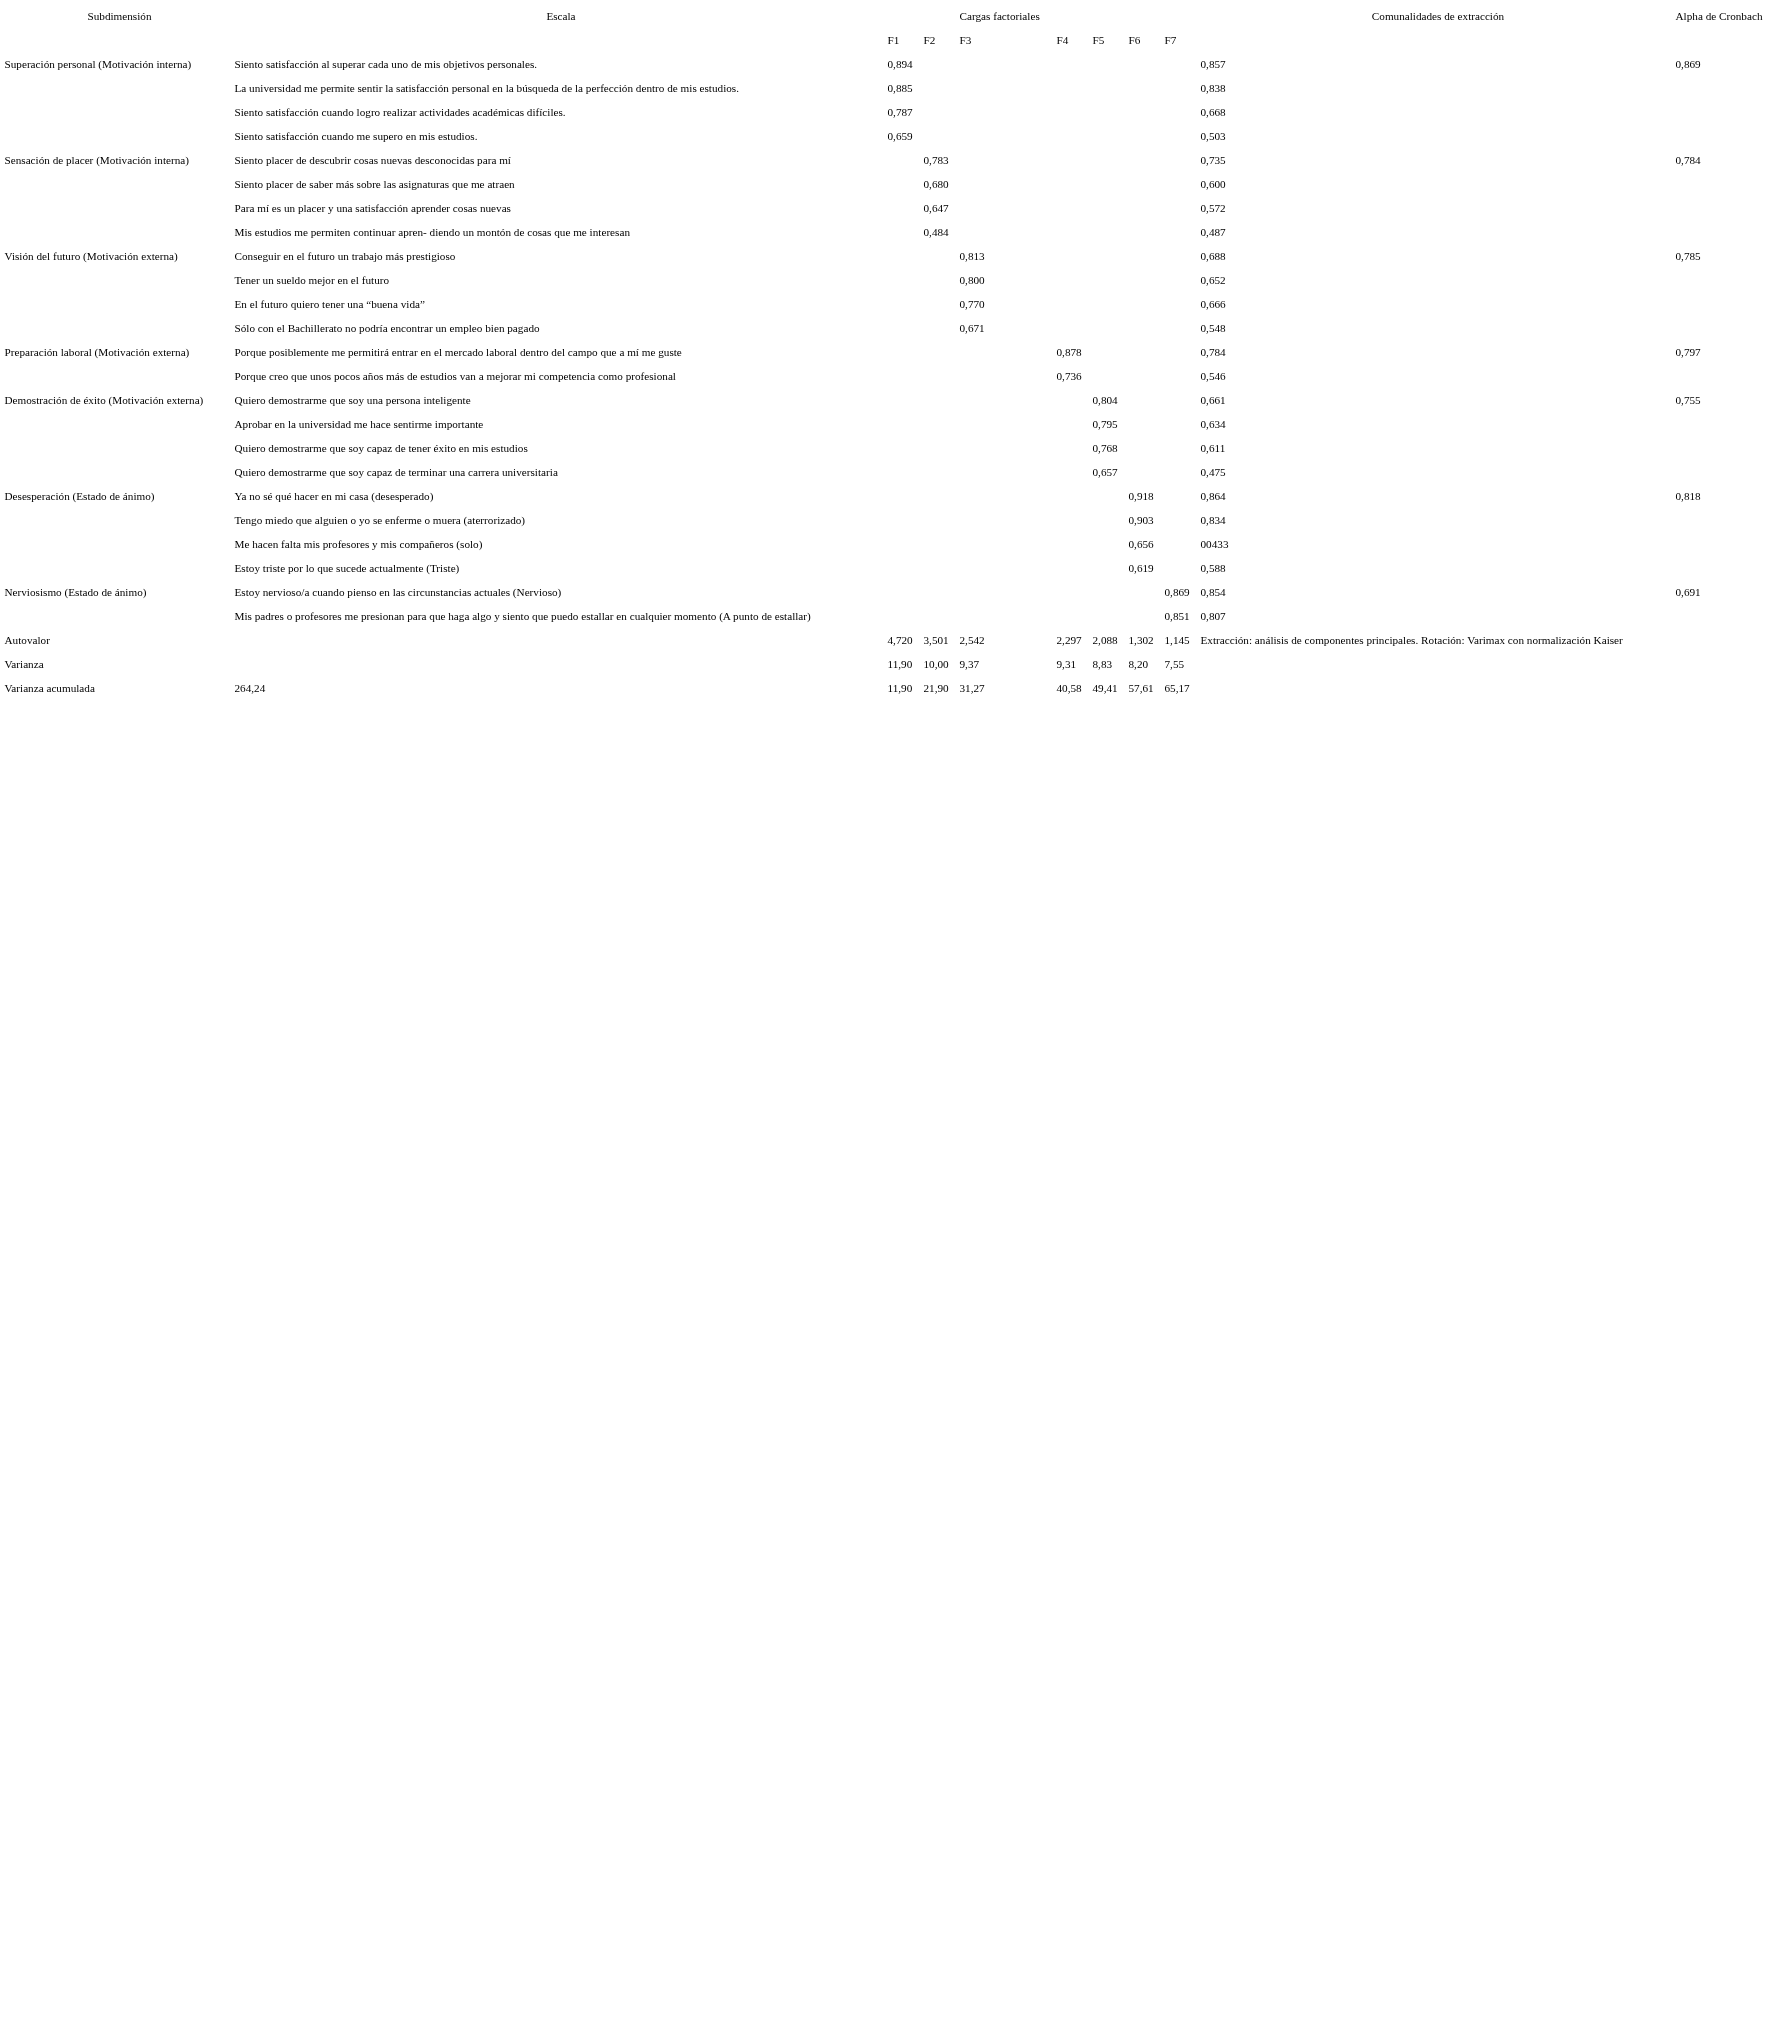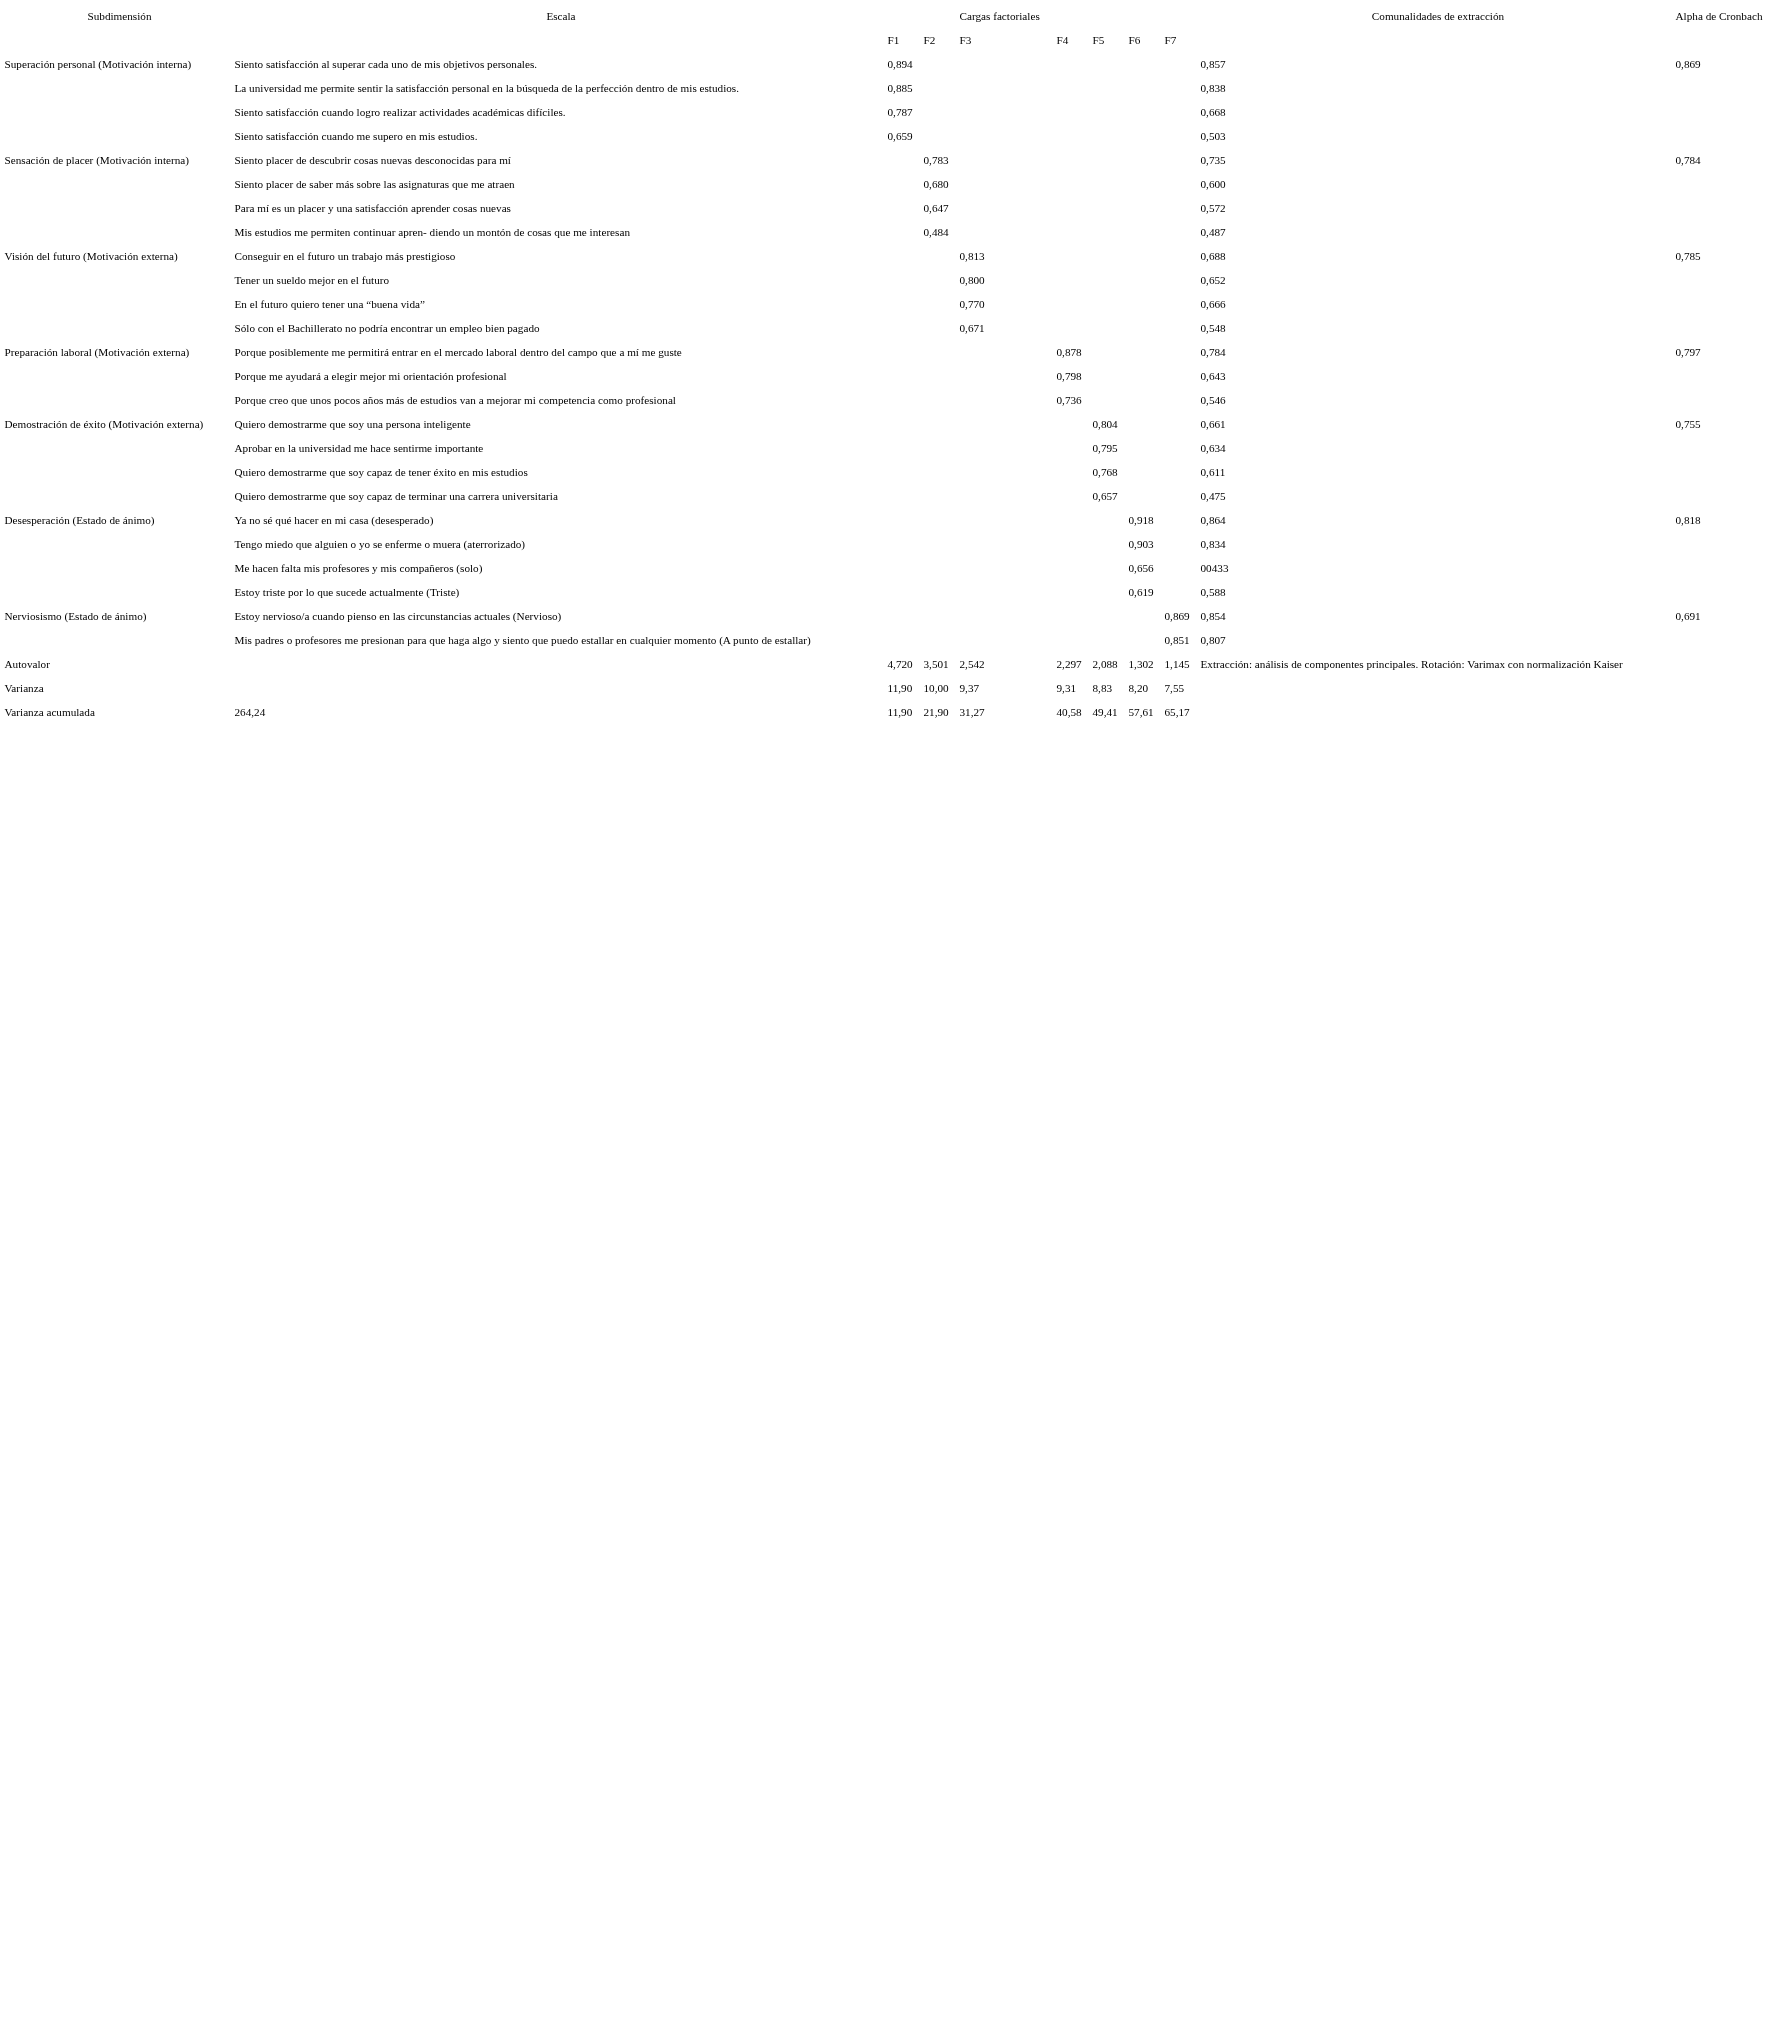--- a/index.html
+++ b/index.html
@@ -218,33 +218,20 @@
         <td class="c-f3"></td>
         <td class="c-f4">0,878</td>
         <td class="c-f5"></td>
         <td class="c-f6"></td>
         <td class="c-f7"></td>
         <td class="c-com">0,784</td>
         <td class="c-alpha">0,797</td>
       </tr>
       <tr>
         <td class="c-sub"></td>
-        <td class="c-esc">Porque me ayudará a elegir mejor mi orientación profesional</td>
-        <td class="c-f1"></td>
-        <td class="c-f2"></td>
-        <td class="c-f3"></td>
-        <td class="c-f4">0,798</td>
-        <td class="c-f5"></td>
-        <td class="c-f6"></td>
-        <td class="c-f7"></td>
-        <td class="c-com">0,643</td>
-        <td class="c-alpha"></td>
-      </tr>
-      <tr>
-        <td class="c-sub"></td>
         <td class="c-esc">Porque creo que unos pocos años más de estudios van a mejorar mi competencia como profesional</td>
         <td class="c-f1"></td>
         <td class="c-f2"></td>
         <td class="c-f3"></td>
         <td class="c-f4">0,736</td>
         <td class="c-f5"></td>
         <td class="c-f6"></td>
         <td class="c-f7"></td>
         <td class="c-com">0,546</td>
         <td class="c-alpha"></td>

